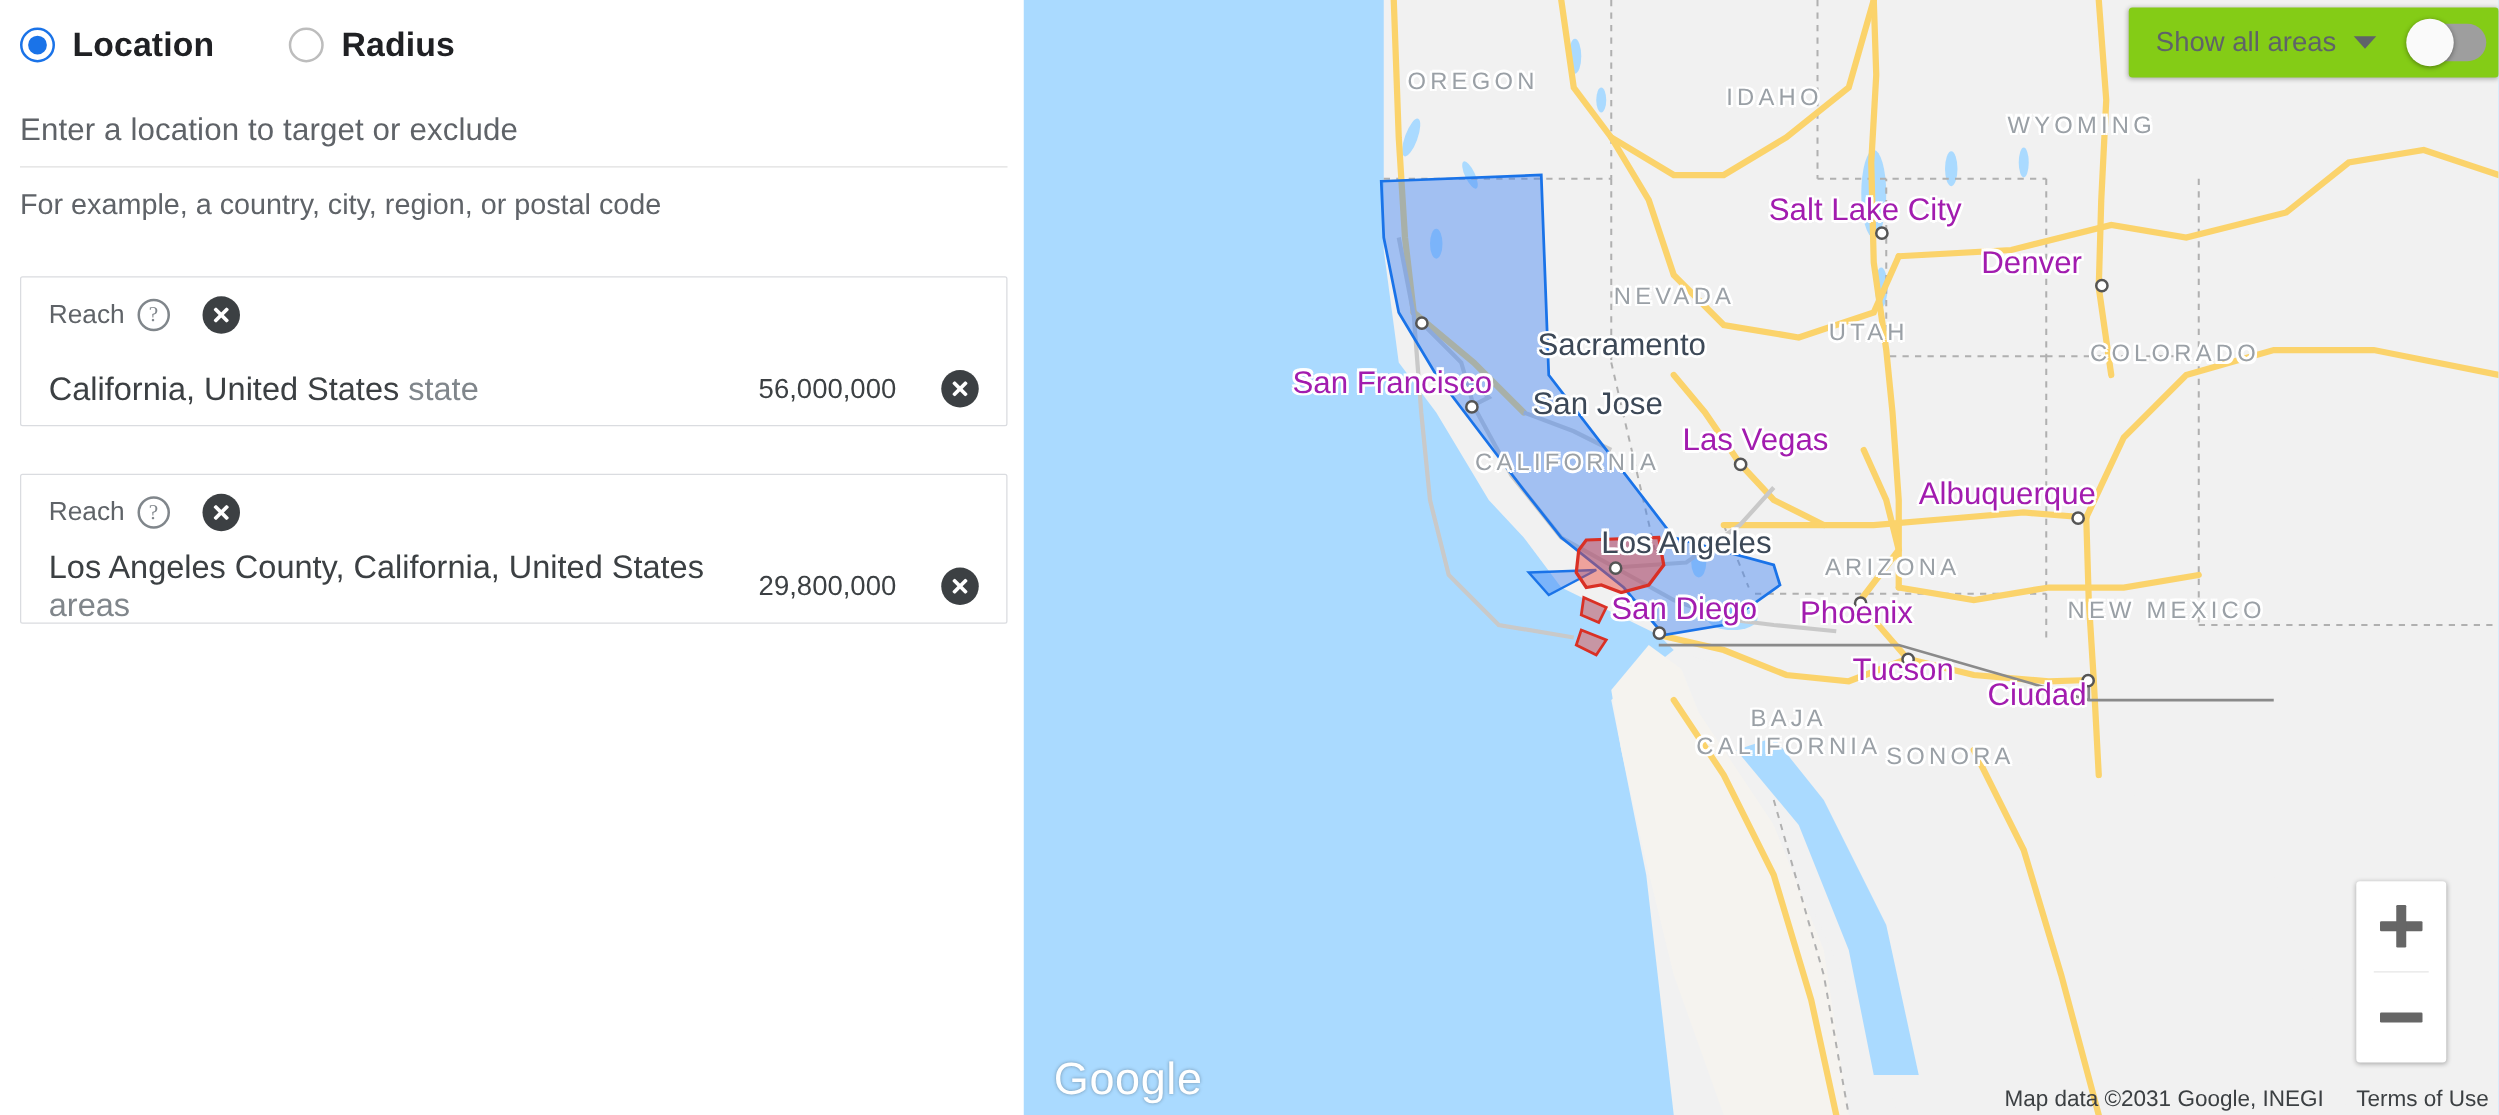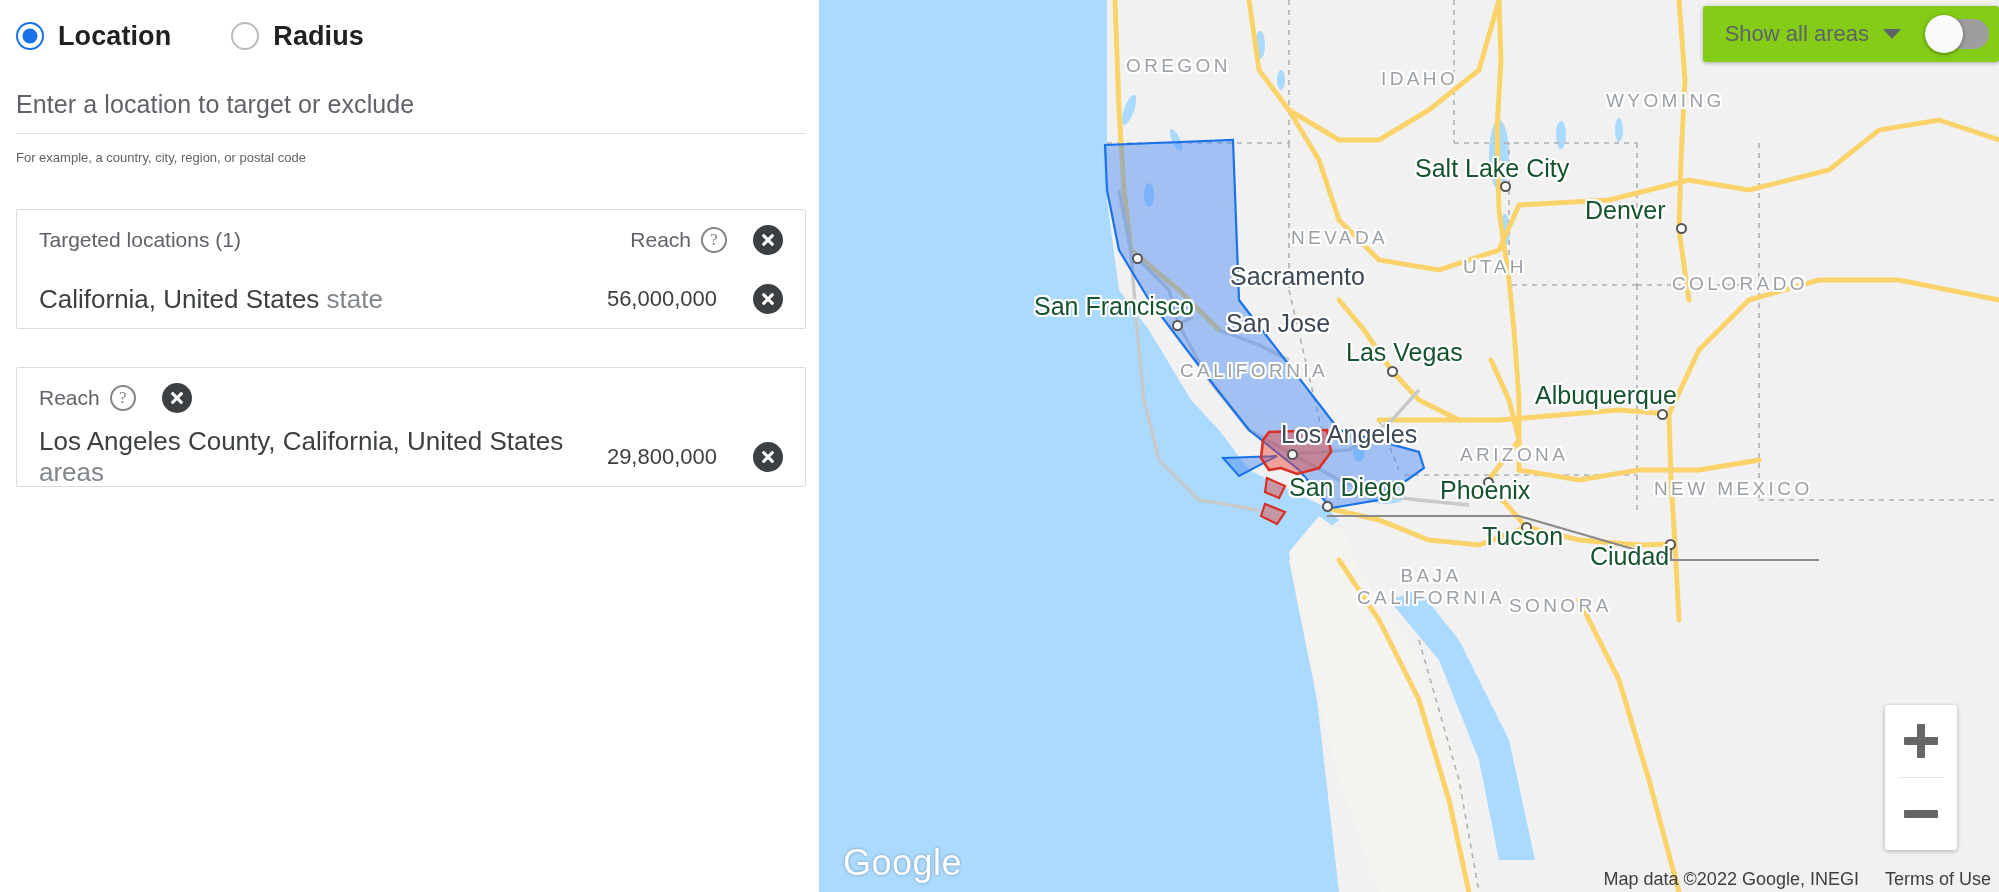--- a/index.html
+++ b/index.html
@@ -38,21 +38,21 @@
   .check-row { display: flex; align-items: center; height: 52px; margin-top: 4px; cursor: pointer; }
   .checkbox-box {
     width: 27px; height: 27px; border: 3px solid #3c4043; border-radius: 3px; flex: 0 0 27px;
   }
   .check-label { margin-left: 16px; font-size: 22px; color: #3c4043; }
 
   .section-title {
     margin-top: 32px; font-size: 25px; color: #5f6368; letter-spacing: .1px;
   }
   .rule { margin-top: 14px; border-bottom: 1.5px solid #e0e0e0; width: 790px; }
-  .helper { margin-top: 16px; font-size: 13px; color: #5f6368; }
+  .helper { margin-top: 16px; font-size: 23px; color: #5f6368; }
 
   .card {
     margin-top: 44px;
     width: 790px;
     border: 1px solid #dadce0;
     border-radius: 2px;
     background: #fff;
   }
   .card.second { margin-top: 38px; }
   .card-head, .card-row { display: flex; align-items: center; padding: 0 22px; }
@@ -90,21 +90,21 @@
   svg.mapsvg { position: absolute; left: 0; top: 0; width: 1180px; height: 892px; }
 
   .mlabel {
     position: absolute; white-space: nowrap; pointer-events: none;
     text-shadow: -1.8px -1.8px 0 #fff, 1.8px -1.8px 0 #fff, -1.8px 1.8px 0 #fff, 1.8px 1.8px 0 #fff,
                  0 2px 0 #fff, 0 -2px 0 #fff, 2px 0 0 #fff, -2px 0 0 #fff;
   }
   .state {
     font-size: 19px; color: #9aa0a6; letter-spacing: 3.4px; font-weight: normal;
   }
-  .city { font-size: 25px; color: #14532d; font-weight: normal; }
+  .city { font-size: 25px; color: #a21caf; font-weight: normal; }
   .city.blue { color: #3c4857; padding-left: 37px; }
   .citydot {
     position: absolute; width: 11px; height: 11px; border-radius: 50%;
     background: #fff; border: 2px solid #555; box-sizing: border-box;
   }
 
   .toggle-card {
     position: absolute; right: 0px; top: 6px;
     background: #84cc16; border-radius: 3px;
     box-shadow: 0 1px 4px rgba(0,0,0,.3);
@@ -170,21 +170,20 @@
       </div>
     </div>
 
 
     <div class="section-title">Enter a location to target or exclude</div>
     <div class="rule"></div>
     <div class="helper">For example, a country, city, region, or postal code</div>
 
     <div class="card">
       <div class="card-head">
-        <span class="card-head-label">Targeted locations (1)</span>
         <span class="reach-label">Reach</span>
         <span class="help-icon">?</span>
         <span class="x-btn"></span>
       </div>
       <div class="card-row">
         <span class="loc-name">
           <span>California, United States</span>
           <span class="kind">state</span>
         </span>
         <span class="reach-val">56,000,000</span>
@@ -357,18 +356,18 @@
       </div>
       <div class="zdiv"></div>
       <div class="zbtn">
         <span class="minus"></span>
       </div>
     </div>
 
     <div class="googlelogo">Google</div>
 
     <div class="attrib">
-      <span>Map data ©2022 Google, INEGI</span>
+      <span>Map data ©2031 Google, INEGI</span>
       <span>Terms of Use</span>
     </div>
 
   </div>
 </div>
 
 </body></html>

